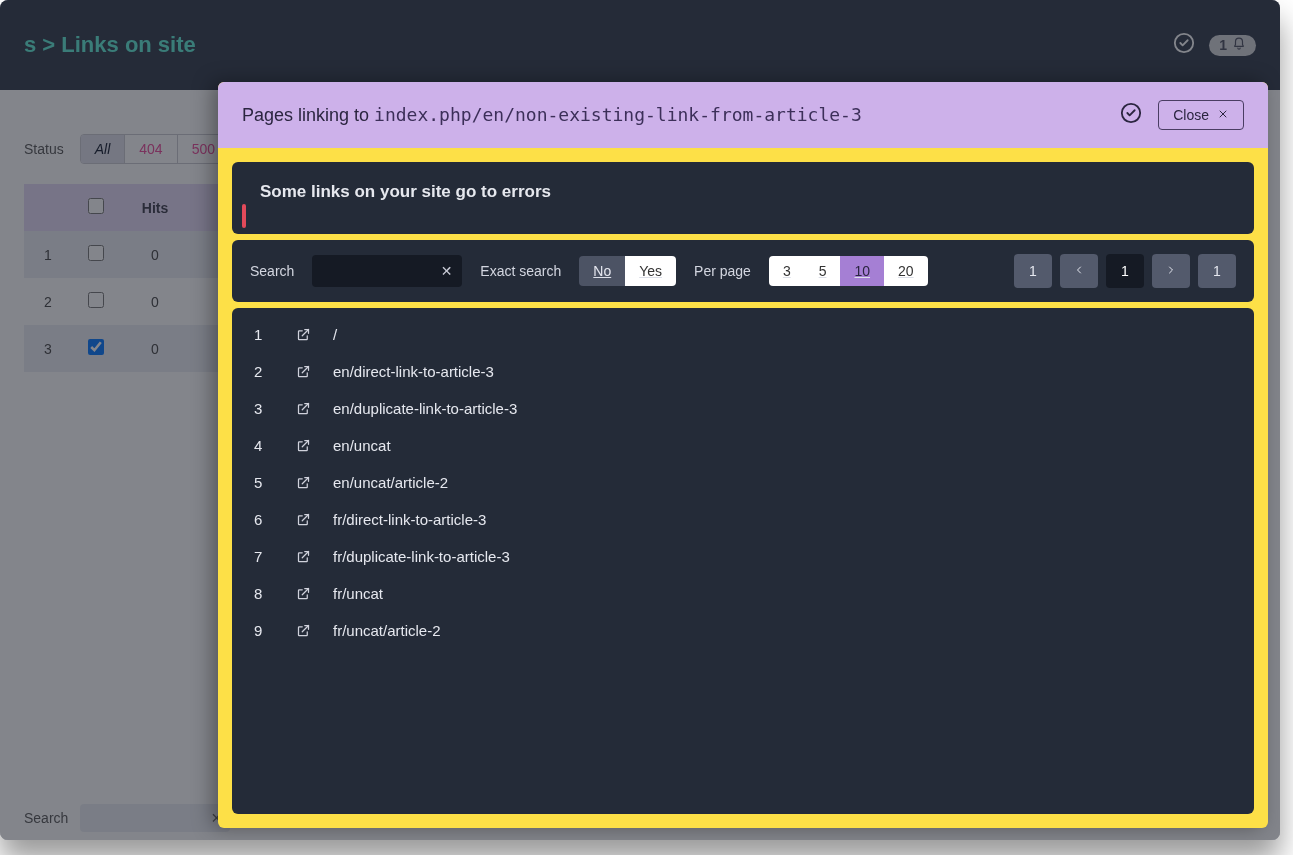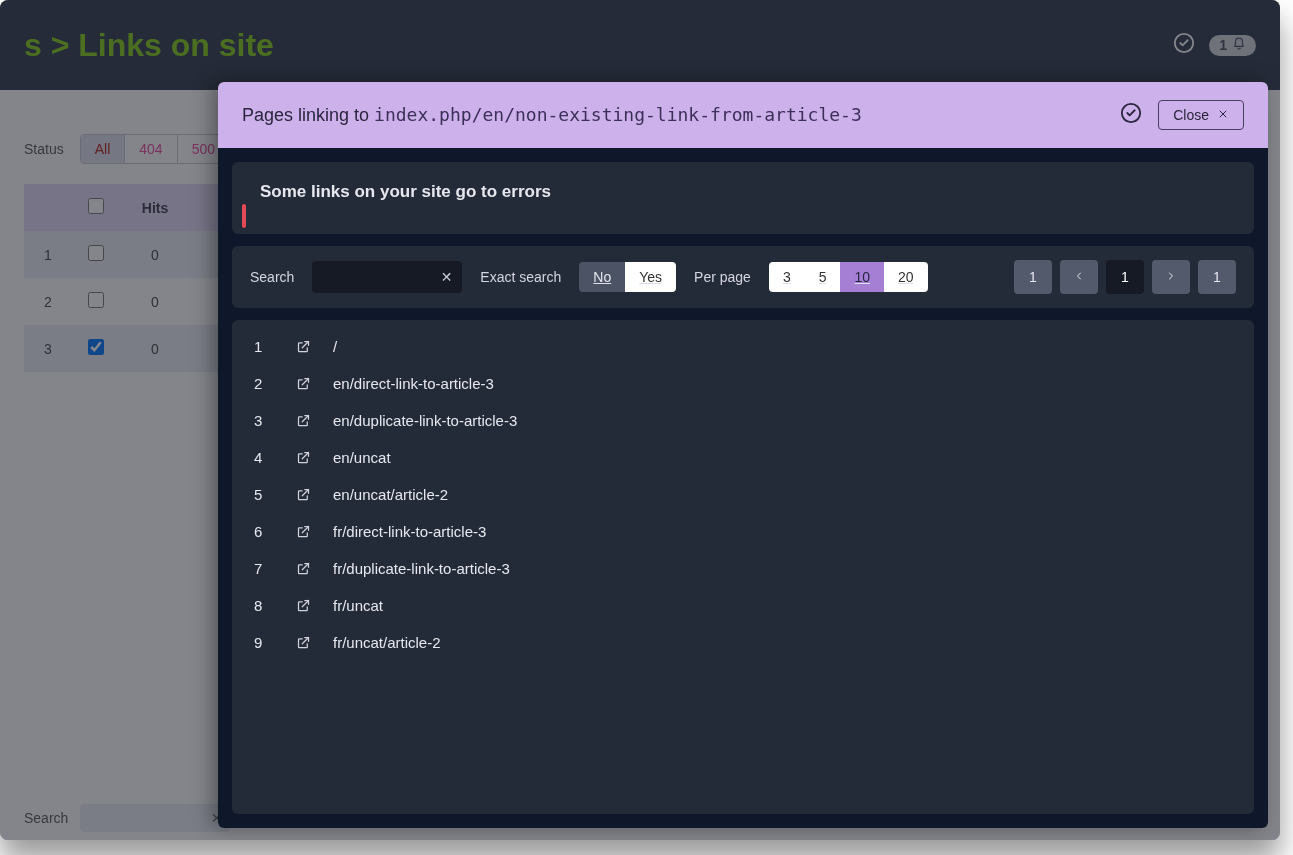--- a/index.html
+++ b/index.html
@@ -28,23 +28,23 @@
   }
   .bg-header {
     height: 90px;
     display: flex;
     align-items: center;
     justify-content: space-between;
     padding: 0 24px;
     color: #fff;
   }
   .bg-breadcrumb {
-    font-size: 32px;
+    font-size: 22px;
     font-weight: 600;
-    color: #84cc16;
+    color: #5eead4;
   }
   .bg-header-actions {
     display: flex;
     align-items: center;
     gap: 14px;
   }
   .bg-header .check-circle, .modal-header-actions .check-circle {
     width: 22px; height: 22px; stroke: #2a2b38;
   }
   .bg-notif {
@@ -85,21 +85,22 @@
     font-size: 14px;
     background: #fff;
     color: #ec4899;
     border: none;
     border-right: 1px solid #c9c9d0;
     cursor: pointer;
   }
   .seg-btn:last-child { border-right: none; }
   .seg-btn.selected {
     background: #dfe0ea;
-    color: #b91c1c;
+    color: #0f172a;
+    font-style: italic;
   }
 
   .bg-table {
     width: 100%;
     border-collapse: collapse;
   }
   .bg-table th {
     background: #e5daf5;
     color: #3a3a4a;
     font-weight: 600;
@@ -157,21 +158,21 @@
     background: rgba(30,33,44,0.55);
   }
 
   
   .modal {
     position: absolute;
     top: 82px;
     right: 12px;
     bottom: 12px;
     left: 218px;
-    background: #0f172a;
+    background: #fde047;
     border-radius: 6px;
     display: flex;
     flex-direction: column;
     box-shadow: -6px 0 20px rgba(0,0,0,0.35);
     overflow: hidden;
   }
   .modal-header {
     background: #cdb1ea;
     padding: 18px 24px;
     display: flex;
@@ -204,21 +205,21 @@
     gap: 8px;
     cursor: pointer;
   }
   .close-btn svg { width: 12px; height: 12px; stroke: #2b2540; }
 
   .modal-body {
     padding: 14px;
     flex: 1;
     display: flex;
     flex-direction: column;
-    gap: 12px;
+    gap: 6px;
     overflow: hidden;
   }
 
   .alert-panel {
     background: #242b38;
     border-radius: 6px;
     padding: 20px 28px;
     position: relative;
     color: #e6e8ee;
   }

